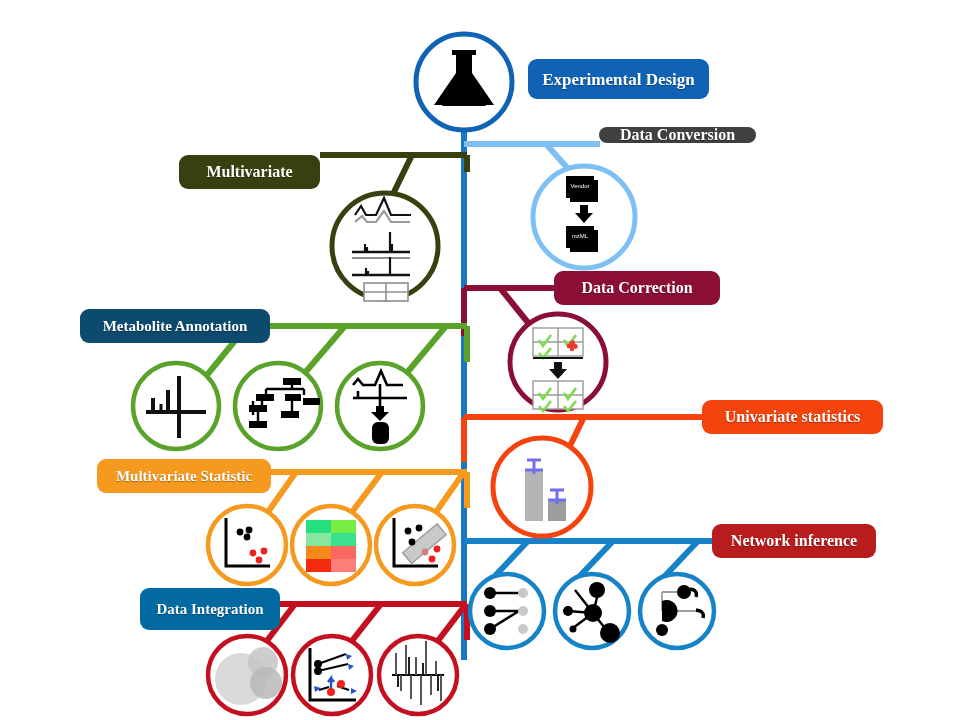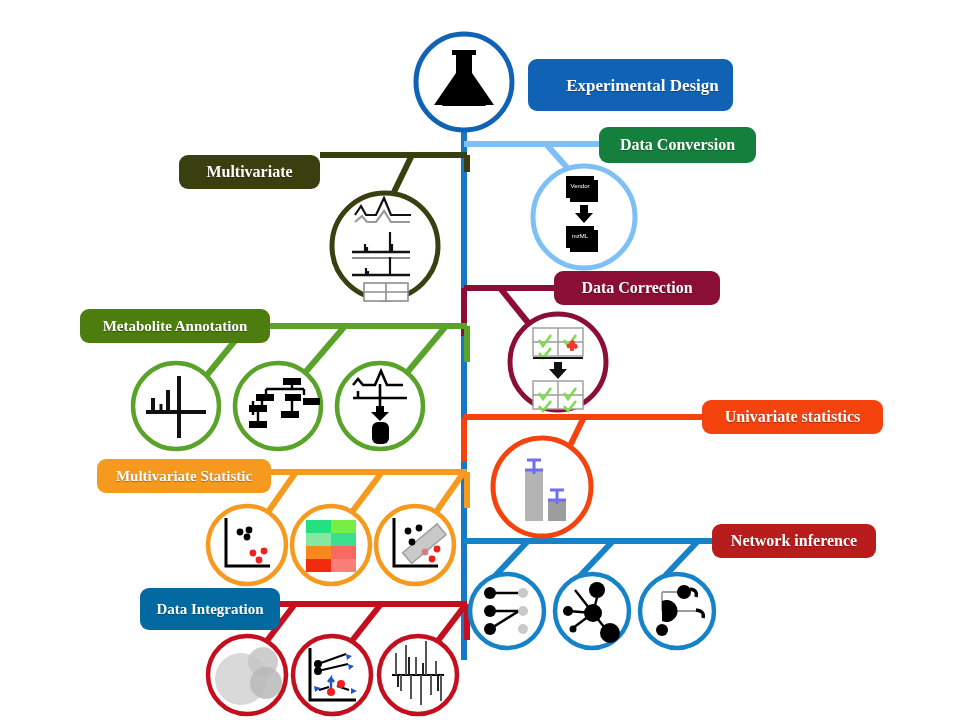--- a/index.html
+++ b/index.html
@@ -229,37 +229,37 @@
     </g>
     <g>
       <circle cx="418" cy="675" r="39" fill="#fff" stroke="#c4101e" stroke-width="4.5"></circle>
       <path d="M392 675 h52" stroke="#000" stroke-width="2"></path>
       <path d="M396 675 v-22 M401 675 v16 M406 675 v-30 M411 675 v24 M416 675 v-18
                M421 675 v30 M426 675 v-34 M431 675 v20 M436 675 v-14 M441 675 v26" stroke="#555" stroke-width="2"></path>
       <path d="M398 675 v12 M409 675 v-18 M423 675 v-12 M438 675 v16" stroke="#222" stroke-width="2"></path>
     </g>
   </svg>
 
-  <div class="lbl" style="left:528px;top:59px;width:181px;height:52px;background:#1063b4;font-size:17px;padding-left:24px;">
+  <div class="lbl" style="left:528px;top:59px;width:181px;height:40px;background:#1063b4;font-size:17px;">
     <span>Experimental Design</span>
   </div>
 
-  <div class="lbl" style="left:599px;top:127px;width:157px;height:36px;background:#15803d;font-size:16px;">
+  <div class="lbl" style="left:599px;top:127px;width:157px;height:16px;background:#404040;font-size:16px;">
     <span>Data Conversion</span>
   </div>
 
   <div class="lbl" style="left:179px;top:155px;width:141px;height:34px;background:#3a3f10;font-size:16px;">
     <span>Multivariate</span>
   </div>
 
   <div class="lbl" style="left:554px;top:271px;width:166px;height:34px;background:#8b0e35;font-size:16px;text-align:center;">
     <span>Data Correction</span>
   </div>
 
-  <div class="lbl" style="left:80px;top:309px;width:190px;height:34px;background:#4d7c0f;font-size:15px;">
+  <div class="lbl" style="left:80px;top:309px;width:190px;height:34px;background:#0c4a6e;font-size:15px;">
     <span>Metabolite Annotation</span>
   </div>
 
   <div class="lbl" style="left:702px;top:400px;width:181px;height:34px;background:#f4430d;font-size:16px;">
     <span>Univariate statistics</span>
   </div>
 
   <div class="lbl" style="left:97px;top:459px;width:174px;height:34px;background:#f59a1e;font-size:15px;">
     <span>Multivariate Statistic</span>
   </div>

